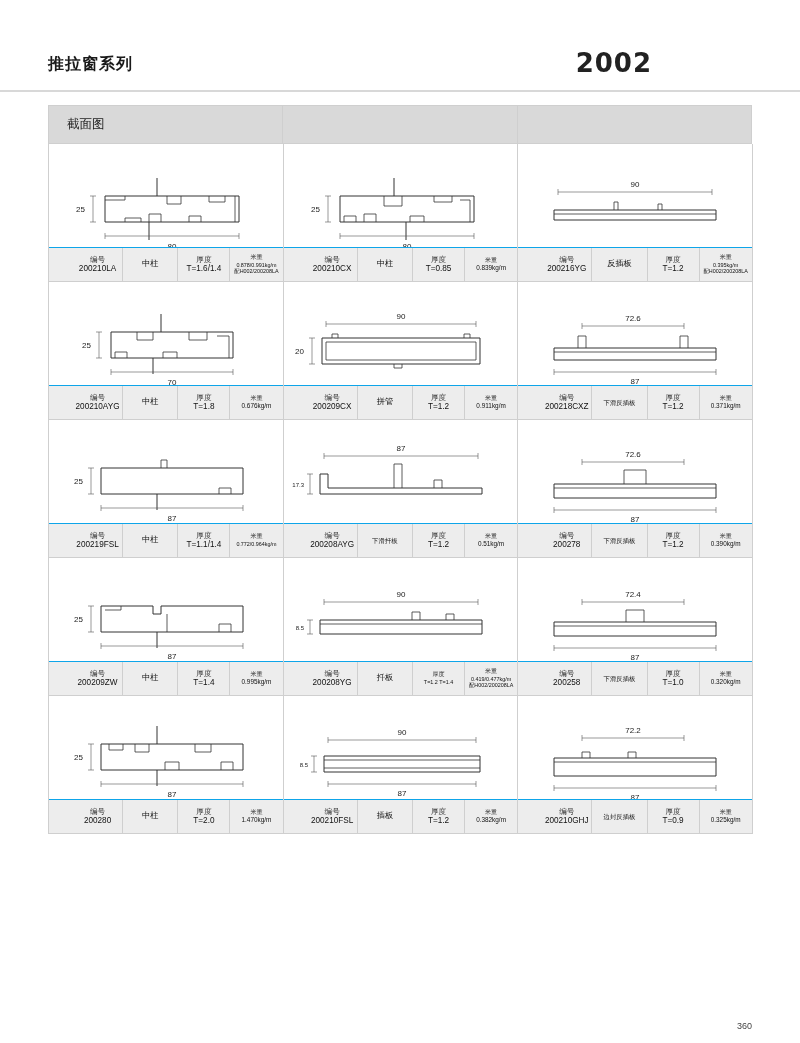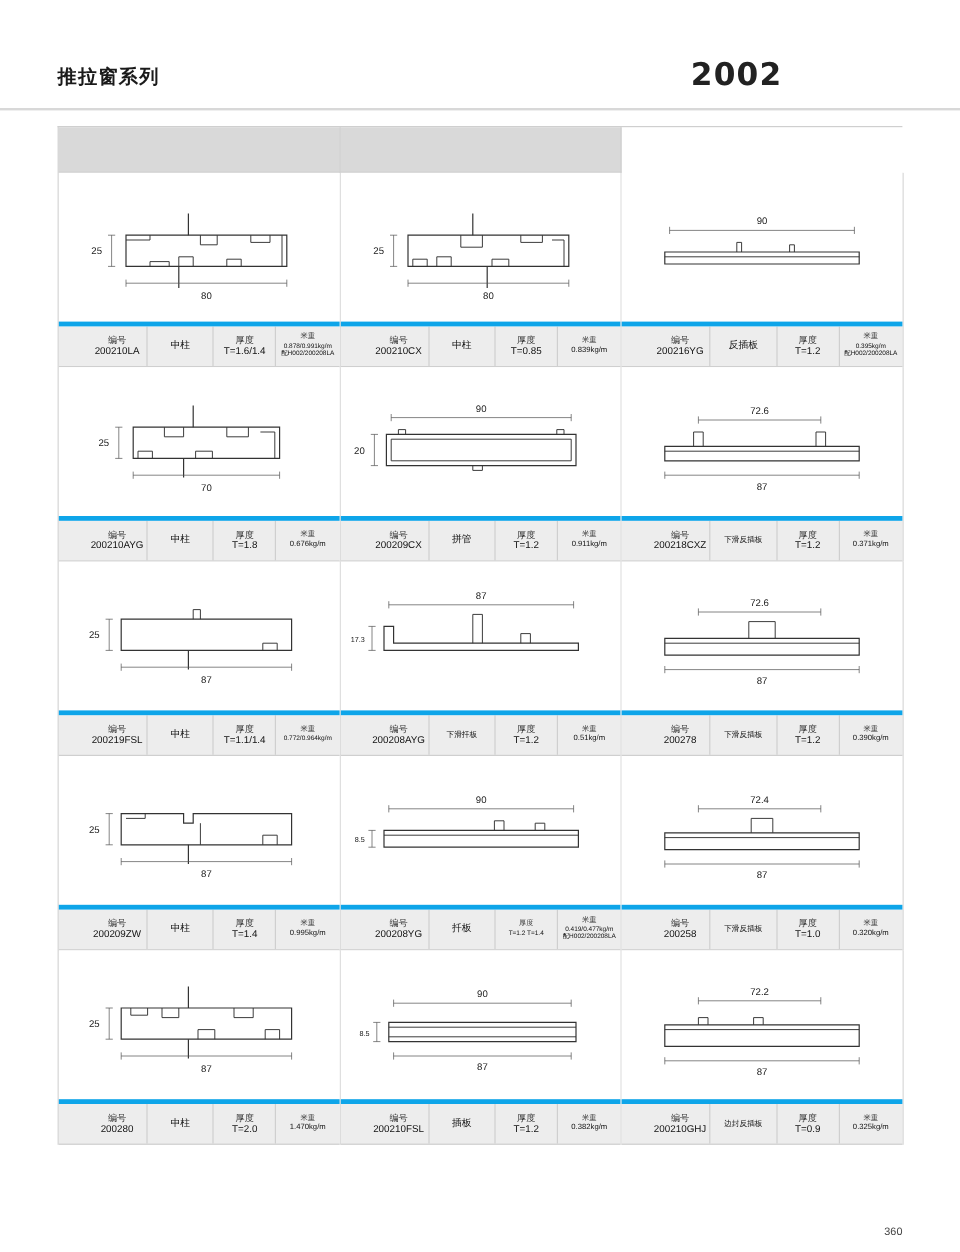--- a/index.html
+++ b/index.html
@@ -69,24 +69,24 @@
     font-weight: normal;
   }
   .block-row {
     display: flex;
   }
   .col {
     width: 234.6px;
     border-right: 1px solid #cfcfcf;
   }
   .fig {
-    height: 128px;
+    height: 104px;
     position: relative;
     background: #fff;
-    border-bottom: 4px solid #0ea5e9;
+    border-bottom: 1px solid #0ea5e9;
     overflow: hidden;
   }
   .spec {
     height: 34px;
     display: flex;
     border-bottom: 1px solid #cfcfcf;
     background: #ededed;
   }
   .spec .sc {
     border-right: 1px solid #cfcfcf;
@@ -130,20 +130,21 @@
 
   <div class="header">
     <div class="header-title">推拉窗系列</div>
     <div class="header-year">2002</div>
     <div class="header-rule"></div>
   </div>
 
   <div class="grid">
 
     <div class="title-row">
+      <div class="title-cell">截面图</div>
       <div class="title-cell"></div>
       <div class="title-cell"></div>
     </div>
 
     <div class="block-row">
 
       <div class="col">
         <div class="fig">
           <svg class="prof" width="234" height="118" viewBox="0 0 234 118">
 

